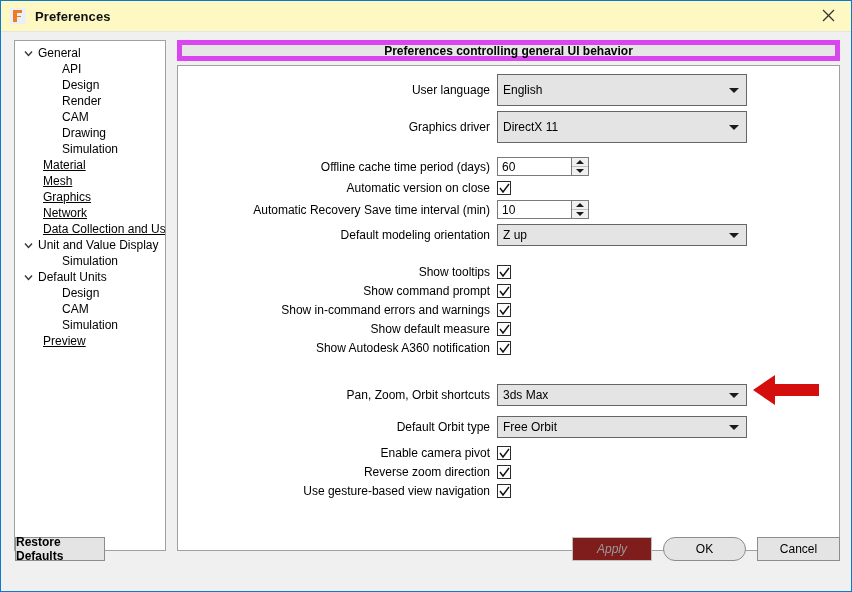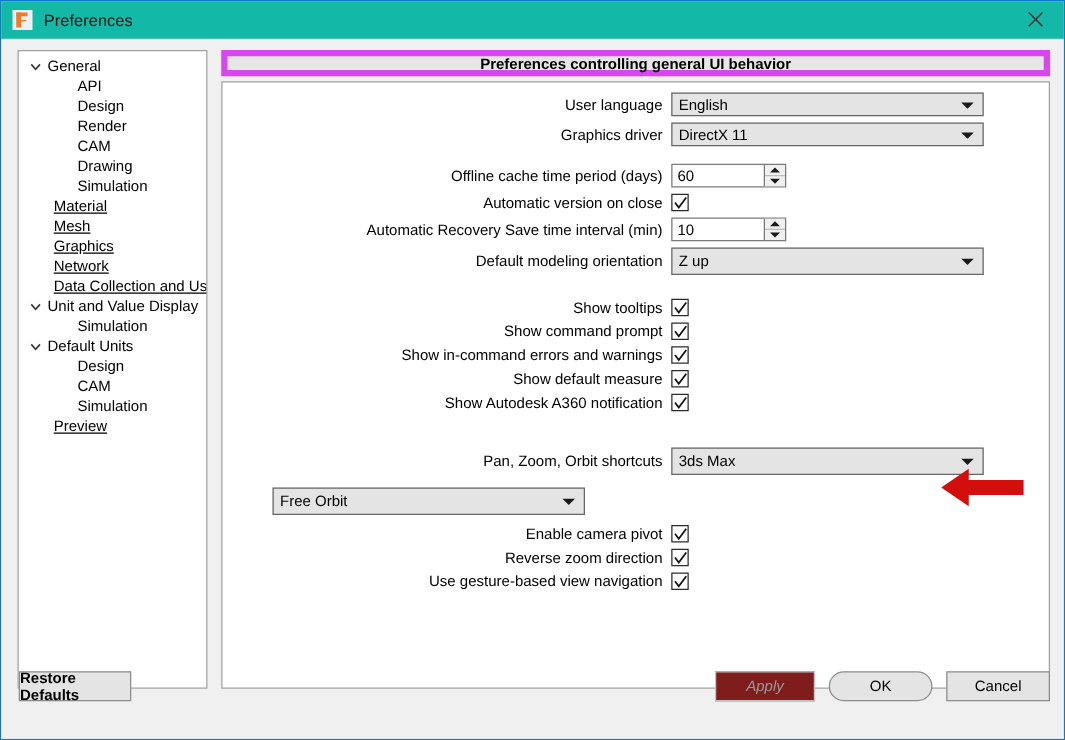--- a/index.html
+++ b/index.html
@@ -22,24 +22,25 @@
     height: 592px;
     box-sizing: border-box;
     border: 1px solid #0a7acd;
     background: #f0f0f0;
   }
 
   
   .titlebar {
     position: relative;
     height: 30px;
-    background: #14b8a6;
+    background: #fef9c3;
     display: flex;
     align-items: center;
     border-bottom: 1px solid #e4e4e4;
+    font-weight: bold;
   }
   .app-logo {
     width: 16px;
     height: 16px;
     margin-left: 9px;
     margin-right: 9px;
     background: #e9f0f7;
     position: relative;
     flex: 0 0 auto;
   }
@@ -143,41 +144,40 @@
     background: #ffffff;
     border: 1px solid #a0a0a0;
     box-sizing: border-box;
     overflow: hidden;
   }
 
   
   .form {
     position: relative;
     padding-top: 8px;
-    margin-left: 40px;
   }
   .row {
     display: flex;
     align-items: center;
     margin-bottom: 5px;
   }
   .row .lbl {
     width: 312px;
     text-align: right;
     padding-right: 7px;
     font-size: 12px;
     white-space: nowrap;
     color: #000;
   }
   .row .ctl { display: flex; align-items: center; }
 
   
   .combo {
     width: 250px;
-    height: 19px;
+    height: 32px;
     background: #e4e4e4;
     border: 1px solid #666666;
     box-sizing: border-box;
     display: flex;
     align-items: center;
     position: relative;
     font-size: 12px;
     cursor: default;
   }
   .combo.tall { height: 22px; }
@@ -537,20 +537,21 @@
             <div class="combo tall">
               <span class="val">3ds Max</span>
               <span class="arrow"></span>
             </div>
           </div>
         </div>
 
         <div style="height:5px;"></div>
 
         <div class="row">
+          <div class="lbl">Default Orbit type</div>
           <div class="ctl">
             <div class="combo tall">
               <span class="val">Free Orbit</span>
               <span class="arrow"></span>
             </div>
           </div>
         </div>
 
         <div style="height:3px;"></div>
 

